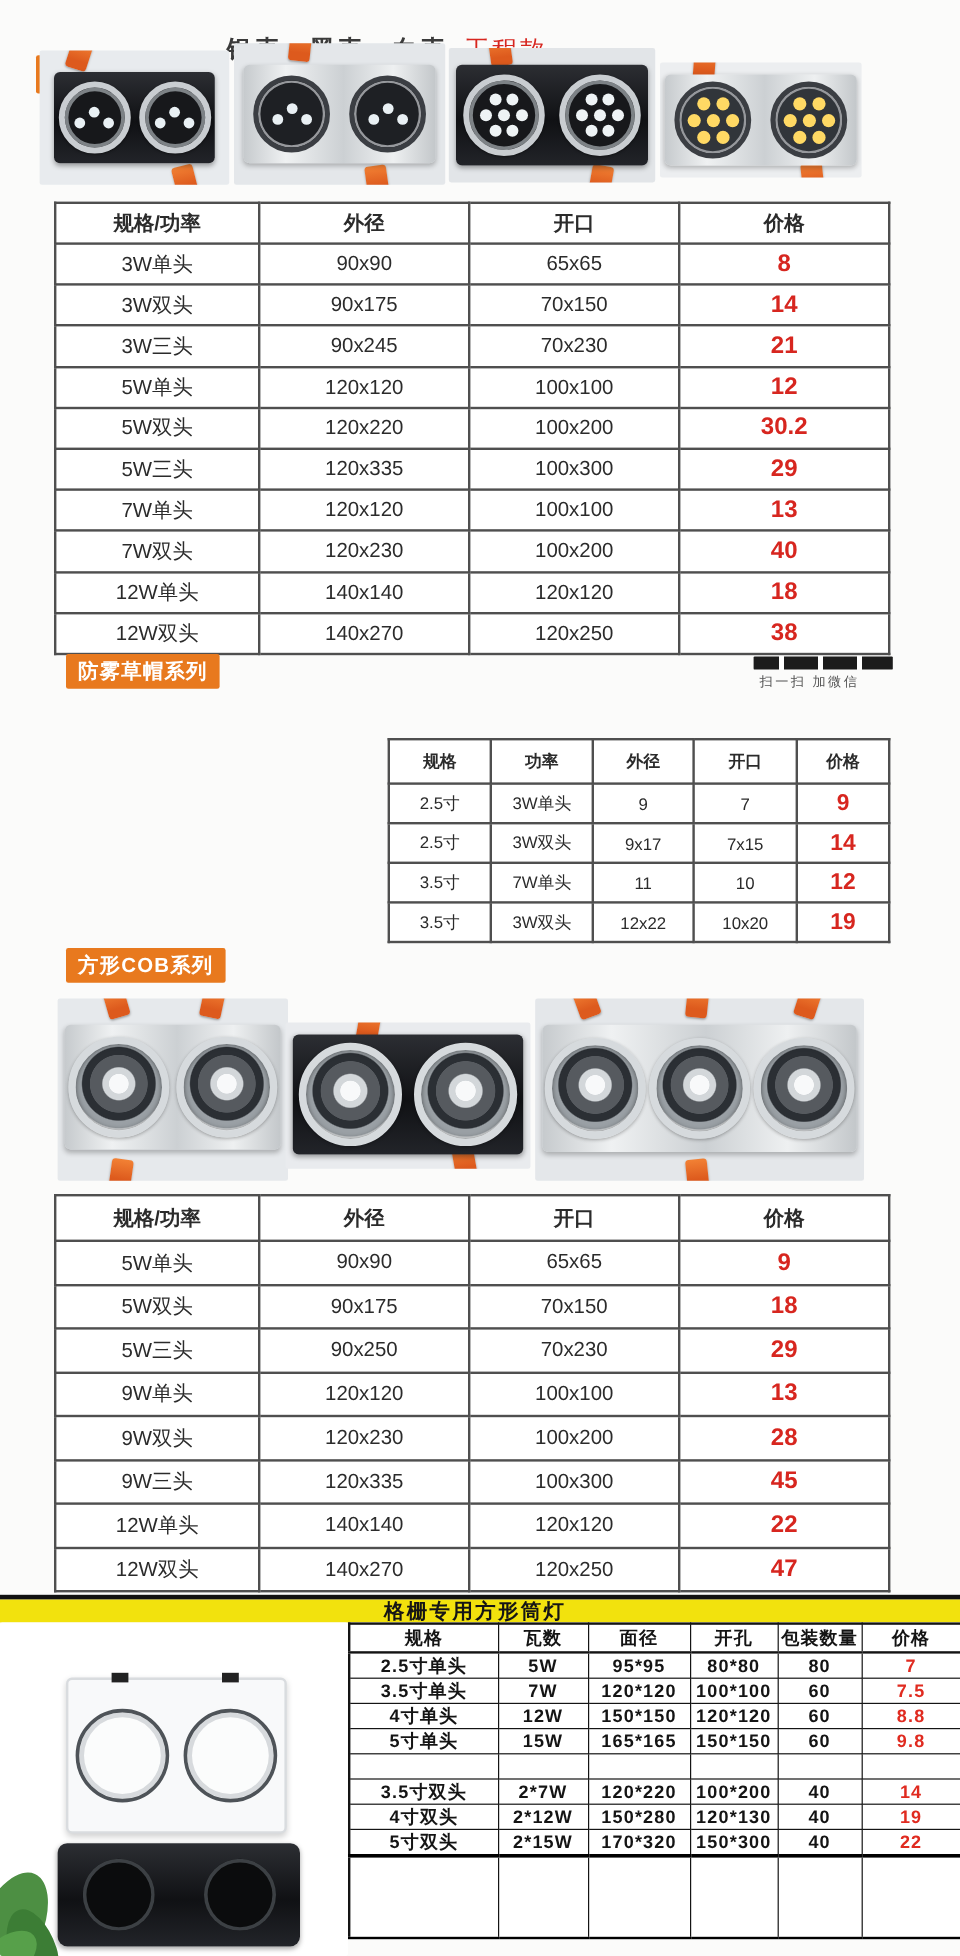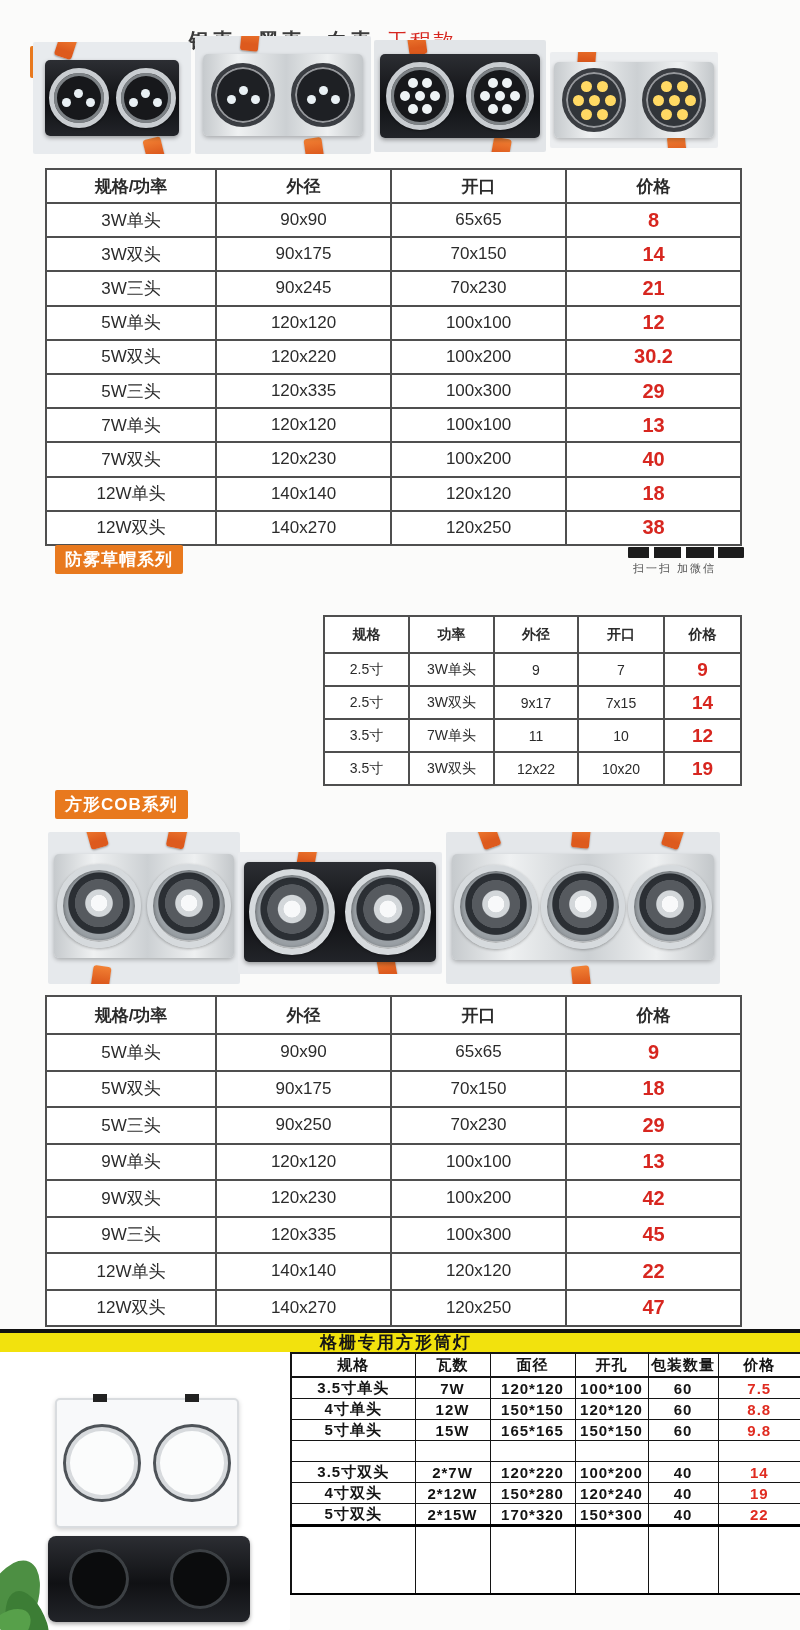--- a/index.html
+++ b/index.html
@@ -326,21 +326,21 @@
         <tr>
           <td>9W单头</td>
           <td>120x120</td>
           <td>100x100</td>
           <td>13</td>
         </tr>
         <tr>
           <td>9W双头</td>
           <td>120x230</td>
           <td>100x200</td>
-          <td>42</td>
+          <td>28</td>
         </tr>
         <tr>
           <td>9W三头</td>
           <td>120x335</td>
           <td>100x300</td>
           <td>45</td>
         </tr>
         <tr>
           <td>12W单头</td>
           <td>140x140</td>
@@ -391,20 +391,28 @@
           <th>规格</th>
           <th>瓦数</th>
           <th>面径</th>
           <th>开孔</th>
           <th>包装数量</th>
           <th>价格</th>
         </tr>
       </thead>
     <tbody>
         <tr>
+          <td>2.5寸单头</td>
+          <td>5W</td>
+          <td>95*95</td>
+          <td>80*80</td>
+          <td>80</td>
+          <td>7</td>
+        </tr>
+        <tr>
           <td>3.5寸单头</td>
           <td>7W</td>
           <td>120*120</td>
           <td>100*100</td>
           <td>60</td>
           <td>7.5</td>
         </tr>
         <tr>
           <td>4寸单头</td>
           <td>12W</td>
@@ -434,21 +442,21 @@
           <td>2*7W</td>
           <td>120*220</td>
           <td>100*200</td>
           <td>40</td>
           <td>14</td>
         </tr>
         <tr>
           <td>4寸双头</td>
           <td>2*12W</td>
           <td>150*280</td>
-          <td>120*240</td>
+          <td>120*130</td>
           <td>40</td>
           <td>19</td>
         </tr>
         <tr>
           <td>5寸双头</td>
           <td>2*15W</td>
           <td>170*320</td>
           <td>150*300</td>
           <td>40</td>
           <td>22</td>

